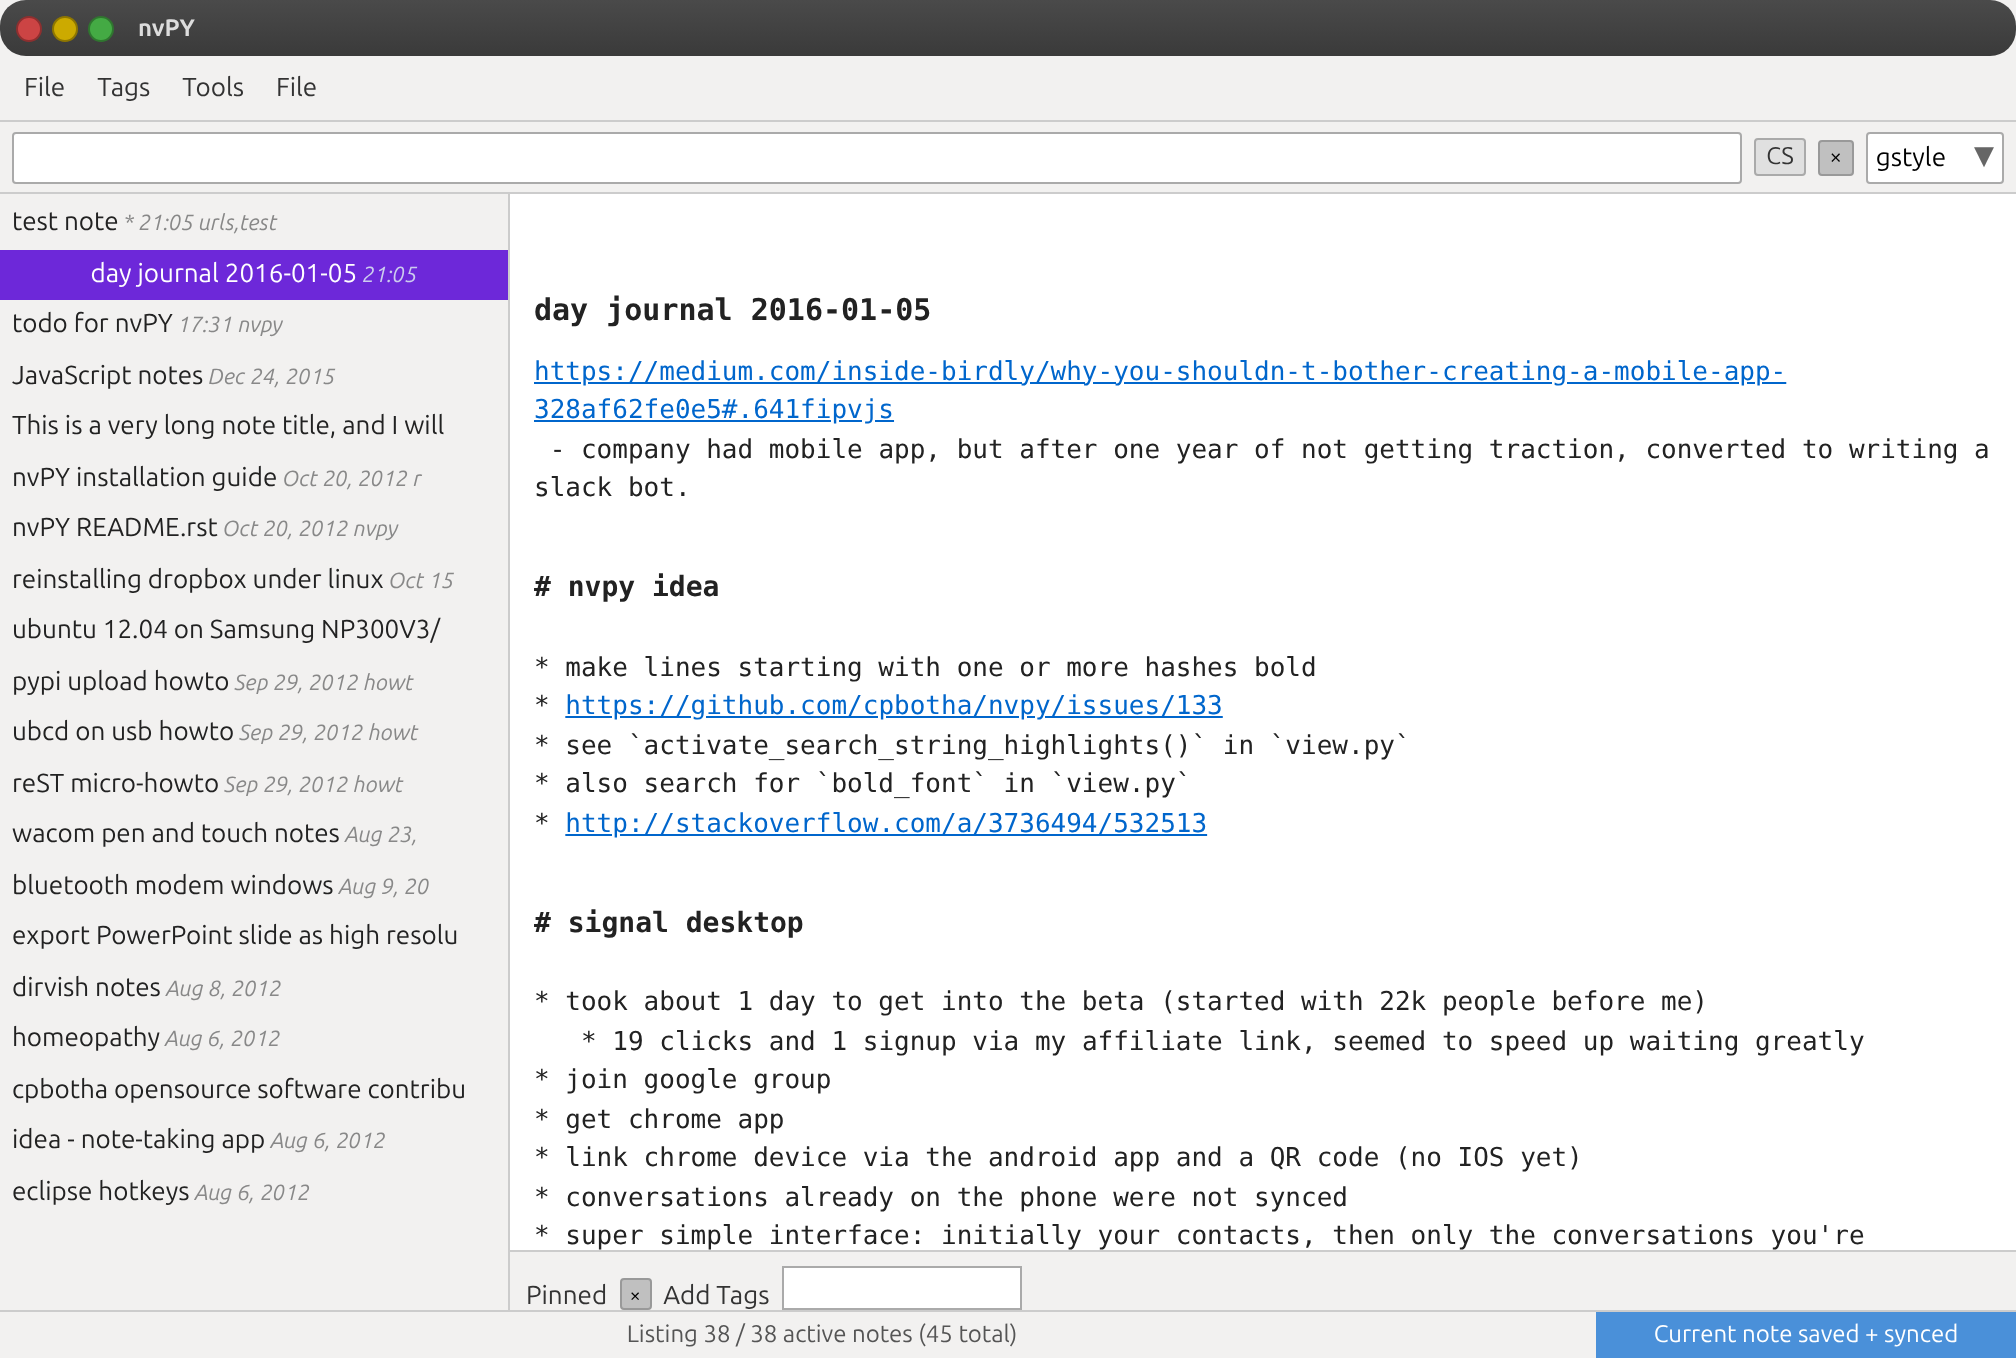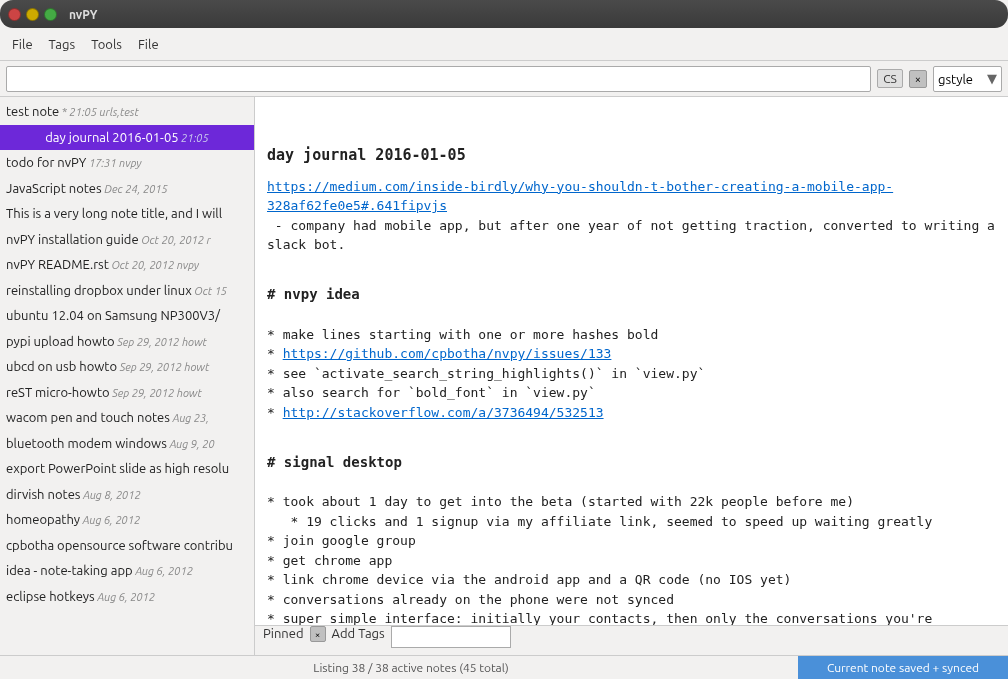--- a/index.html
+++ b/index.html
@@ -203,21 +203,21 @@
       font-size: 14px;
       margin: 10px 0 6px 0;
     }
 
     
     .tag-bar {
       height: 30px;
       background: #f2f1f0;
       border-top: 1px solid #ccc;
       display: flex;
-      align-items: flex-start;
+      align-items: flex-end;
       padding: 0 8px;
       gap: 6px;
       flex-shrink: 0;
     }
     .pinned-label {
       font-size: 13px;
       color: #333;
     }
     .pinned-x {
       background: #c0c0c0;

